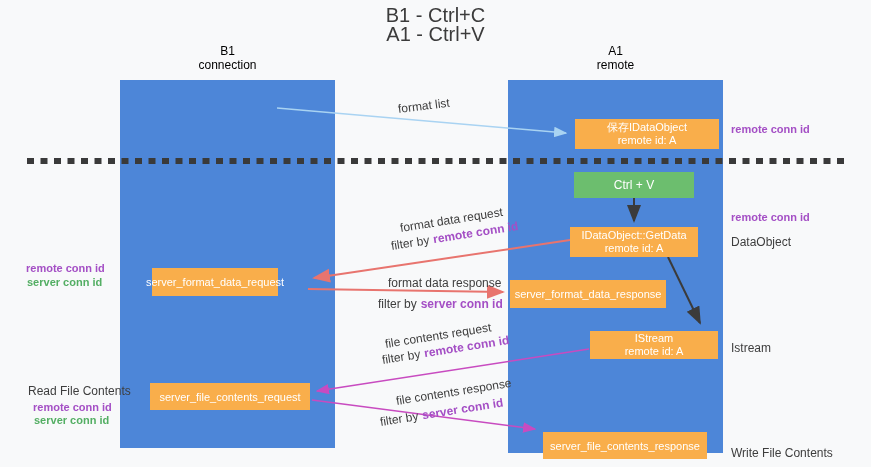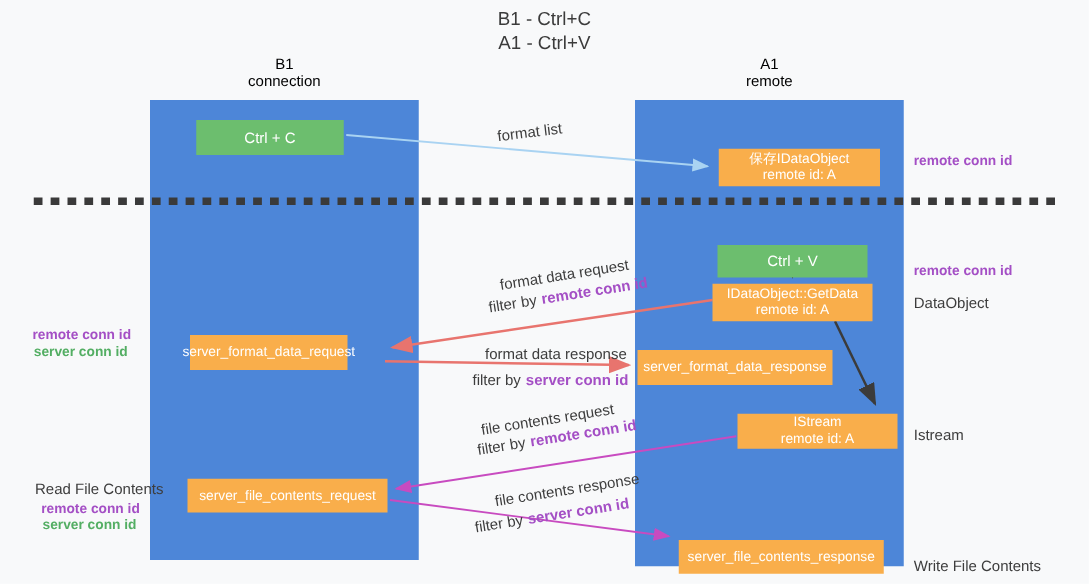--- a/index.html
+++ b/index.html
@@ -5,21 +5,21 @@
   html,body{margin:0;padding:0;}
   .canvas{
     position:relative;
     width:871px;height:467px;
     background:#f8f9fa;
     font-family:"Liberation Sans", sans-serif;
     overflow:hidden;
   }
   .title{
     position:absolute;left:0;top:6px;width:871px;
-    text-align:center;color:#3b3b3b;font-size:15px;line-height:19px;
+    text-align:center;color:#3b3b3b;font-size:20px;line-height:19px;
     z-index:4;
   }
   .col-header{
     position:absolute;top:44px;
     text-align:center;color:#000000;font-size:12px;line-height:14px;
     z-index:4;
   }
   .lane{
     position:absolute;background:#4d86d8;z-index:1;
   }
@@ -88,35 +88,32 @@
 
     <line x1="570" y1="240" x2="314" y2="278" stroke="#e8746e" stroke-width="2" marker-end="url(#m-salmon)"></line>
 
     <line x1="308" y1="289" x2="503" y2="292" stroke="#e8746e" stroke-width="2" marker-end="url(#m-salmon)"></line>
 
     <line x1="589" y1="349" x2="317" y2="391" stroke="#c84bc0" stroke-width="1.5" marker-end="url(#m-magenta)"></line>
 
     <line x1="312" y1="400" x2="535" y2="429" stroke="#c84bc0" stroke-width="1.5" marker-end="url(#m-magenta)"></line>
   </svg>
 
-  <div class="box green" style="left:157px;top:96px;width:118px;height:28px;">
-    <span>Ctrl + C</span>
-  </div>
   <div class="box orange small" style="left:152px;top:268px;width:126px;height:28px;">
     <span>server_format_data_request</span>
   </div>
   <div class="box orange small" style="left:150px;top:383px;width:160px;height:27px;">
     <span>server_file_contents_request</span>
   </div>
 
-  <div class="box orange" style="left:575px;top:119px;width:129px;height:30px;">
+  <div class="box orange" style="left:575px;top:119px;width:144px;height:30px;">
     <span class="l2">保存IDataObject</span>
     <span class="l2">remote id: A</span>
   </div>
-  <div class="box green" style="left:574px;top:172px;width:120px;height:26px;margin-top:24px;">
+  <div class="box green" style="left:574px;top:172px;width:120px;height:26px;">
     <span>Ctrl + V</span>
   </div>
   <div class="box orange" style="left:570px;top:227px;width:128px;height:30px;">
     <span class="l2">IDataObject::GetData</span>
     <span class="l2">remote id: A</span>
   </div>
   <div class="box orange small" style="left:510px;top:280px;width:156px;height:28px;">
     <span>server_format_data_response</span>
   </div>
   <div class="box orange" style="left:590px;top:331px;width:128px;height:28px;">

